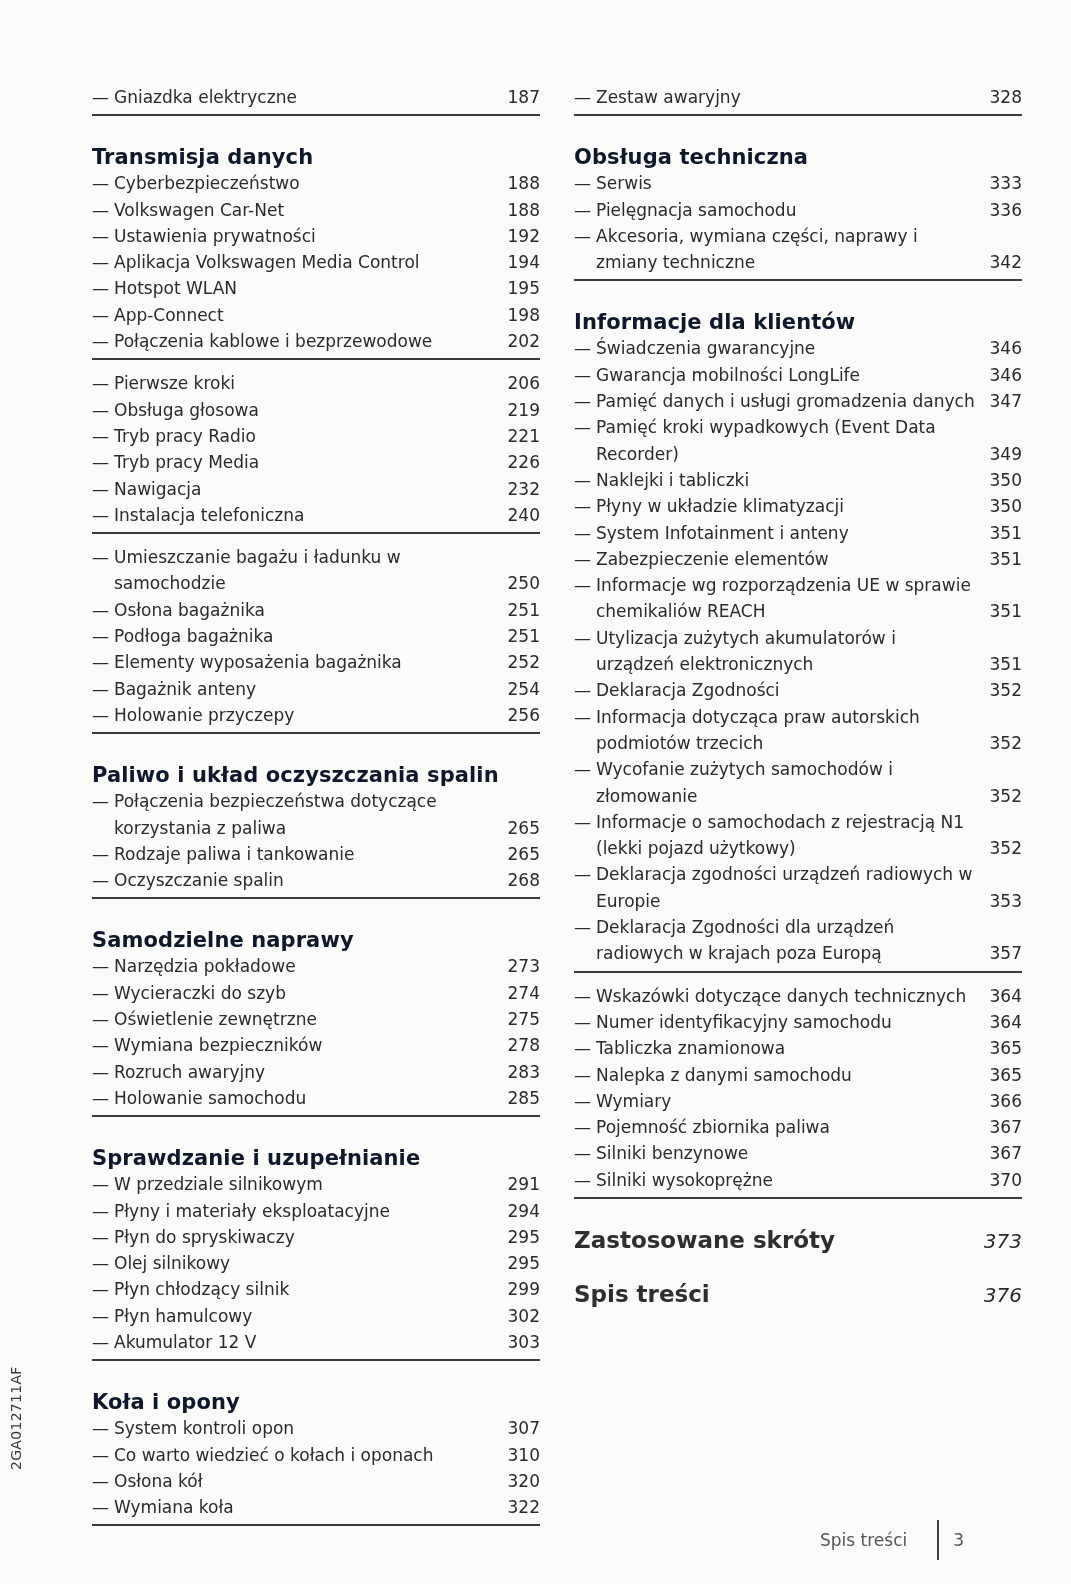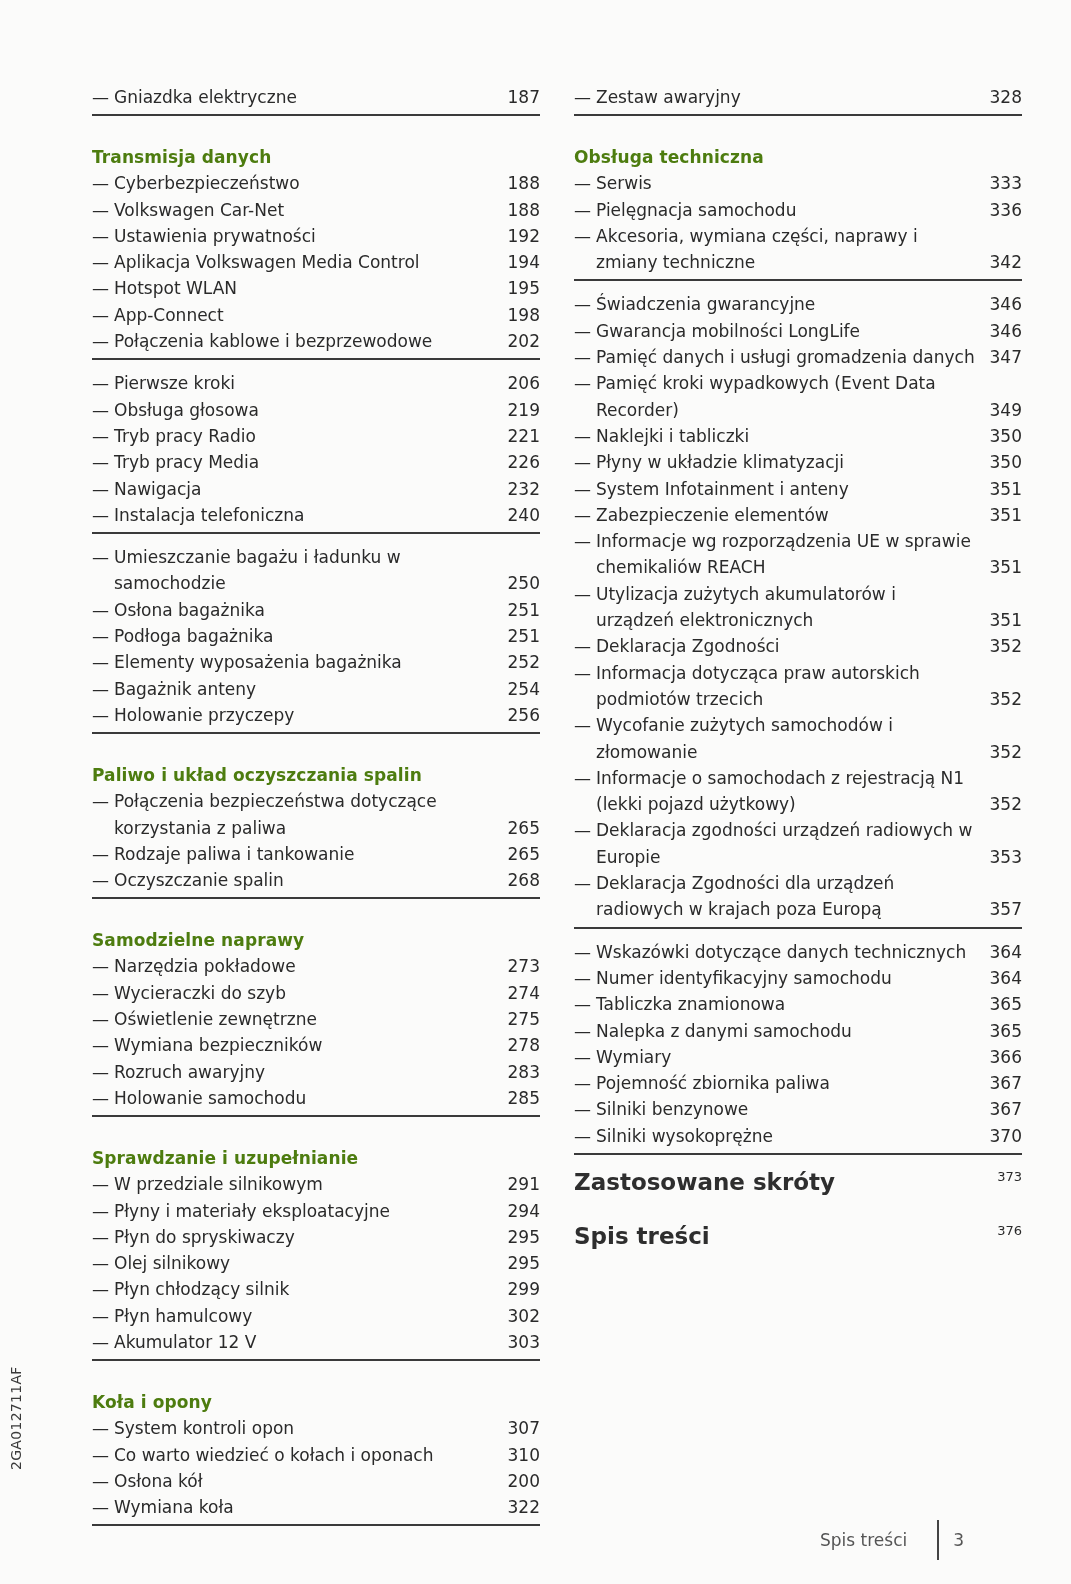--- a/index.html
+++ b/index.html
@@ -7,31 +7,31 @@
     width: 1071px; height: 1584px; position: relative; overflow: hidden;
     background: #fbfbfa;
     font-family: "DejaVu Sans", sans-serif;
     color: #2a2a2a;
   }
   .col { position: absolute; top: 84px; }
   .col-left { left: 92px; width: 448px; }
   .col-right { left: 574px; width: 448px; }
   .section { border-bottom: 2px solid #3a3a3a; padding-bottom: 4px; margin-bottom: 10px; }
   .heading {
-    font-weight: bold; color: #4d7c0f; font-size: 17px;
+    font-weight: bold; color: #0f172a; font-size: 21px;
     line-height: 26px; letter-spacing: 0.1px; margin-top: 28px;
   }
   .entry { display: flex; justify-content: space-between; align-items: flex-end; font-size: 17px; line-height: 26.3px; }
   .entry .label { display: flex; flex: 1; }
   .entry .dash { width: 22px; flex: none; }
   .entry .text { flex: 1; padding-right: 10px; }
   .entry .page { flex: none; text-align: right; min-width: 34px; }
-  .big-entry { display: flex; justify-content: space-between; align-items: flex-start; margin-top: 14px; height: 40px; }
+  .big-entry { display: flex; justify-content: space-between; align-items: flex-end; margin-top: 14px; height: 40px; }
   .big-entry .text { font-size: 23px; font-weight: bold; color: #2e2e2e; }
-  .big-entry .page { font-size: 13px; }
+  .big-entry .page { font-size: 20px; font-style: italic; }
   .side-code {
     position: absolute; left: 8px; top: 1470px;
     transform: rotate(-90deg); transform-origin: left top;
     font-size: 14px; color: #3a3a3a; letter-spacing: 0.3px;
   }
   .footer { position: absolute; top: 1520px; left: 820px; display: flex; align-items: center; }
   .footer .title { font-size: 17px; color: #555; }
   .footer .bar { width: 2px; height: 40px; background: #444; margin: 0 14px 0 30px; }
   .footer .pno { font-size: 17px; color: #555; }
 </style>
@@ -323,21 +323,21 @@
           <span class="dash">—</span>
           <span class="text">Co warto wiedzieć o kołach i oponach</span>
         </div>
         <span class="page">310</span>
       </div>
       <div class="entry">
         <div class="label">
           <span class="dash">—</span>
           <span class="text">Osłona kół</span>
         </div>
-        <span class="page">200</span>
+        <span class="page">320</span>
       </div>
       <div class="entry">
         <div class="label">
           <span class="dash">—</span>
           <span class="text">Wymiana koła</span>
         </div>
         <span class="page">322</span>
       </div>
     </div>
   </div>
@@ -370,20 +370,21 @@
         </div>
         <div class="entry">
           <div class="label">
             <span class="dash">—</span>
             <span class="text">Akcesoria, wymiana części, naprawy i zmiany techniczne</span>
           </div>
           <span class="page">342</span>
         </div>
       </div>
       <div class="section">
+        <div class="heading">Informacje dla klientów</div>
         <div class="entry">
           <div class="label">
             <span class="dash">—</span>
             <span class="text">Świadczenia gwarancyjne</span>
           </div>
           <span class="page">346</span>
         </div>
         <div class="entry">
           <div class="label">
             <span class="dash">—</span>

